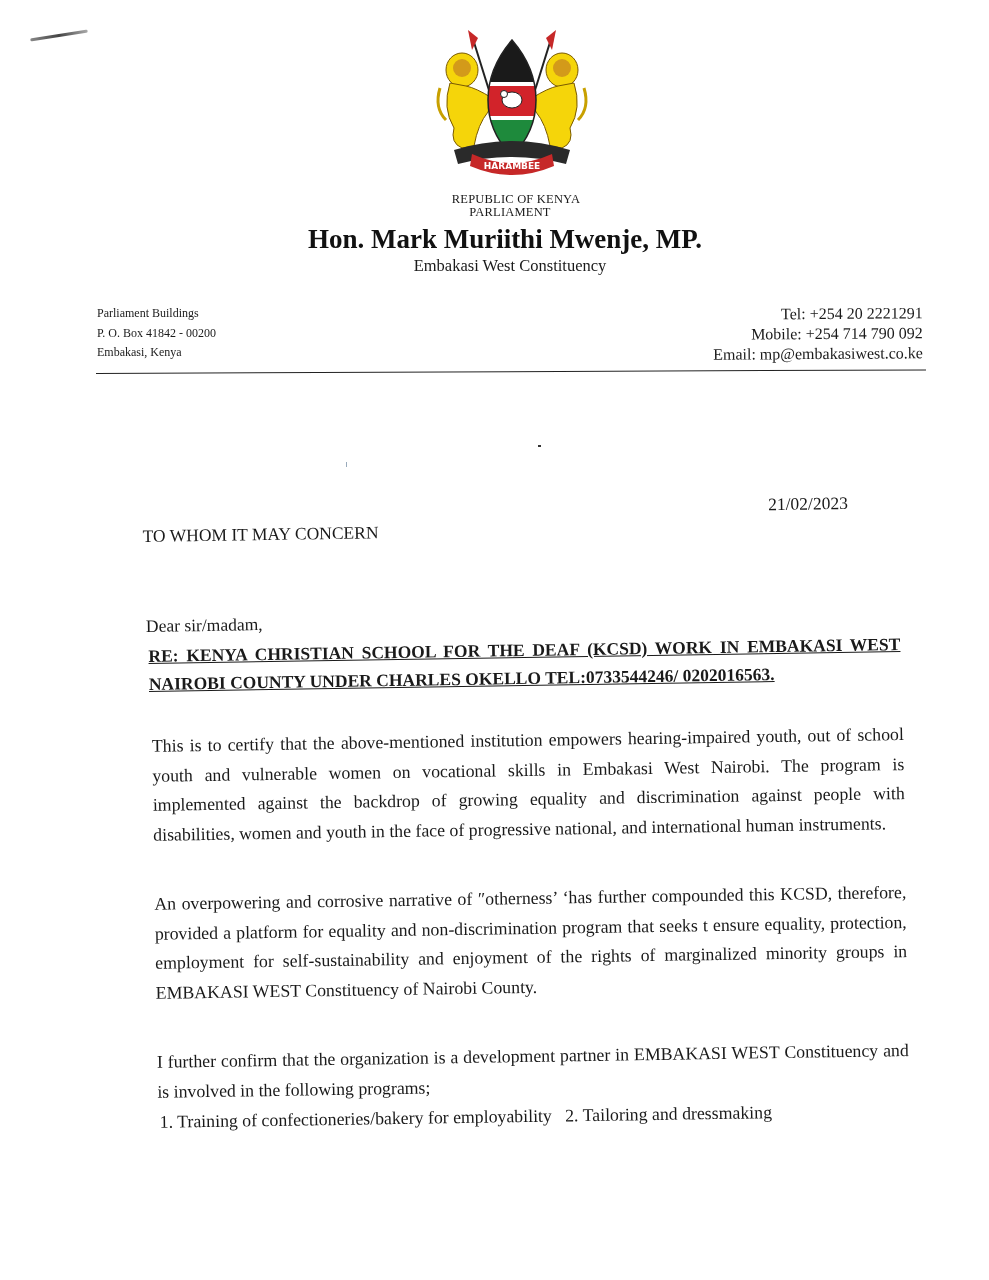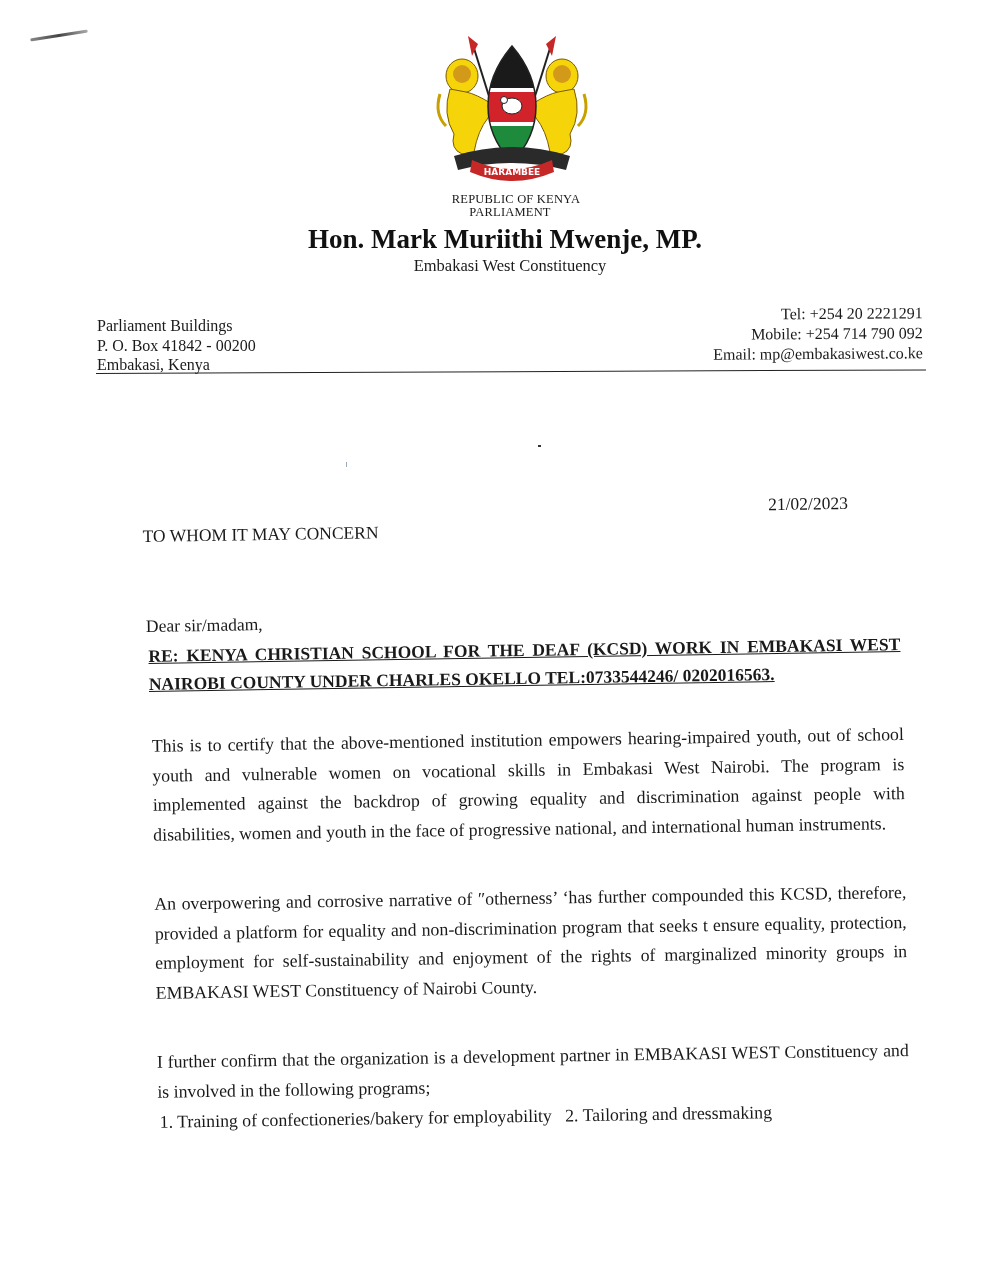--- a/index.html
+++ b/index.html
@@ -7,27 +7,27 @@
       width: 989px; height: 1280px; background: #ffffff;
       position: relative; overflow: hidden;
       font-family: "Liberation Serif", "DejaVu Serif", serif;
       color: #1a1a1a;
     }
     .scan-mark {
       position: absolute; left: 30px; top: 34px; width: 58px; height: 3px;
       background: linear-gradient(90deg,#888,#444,#aaa);
       transform: rotate(-9deg); border-radius: 2px;
     }
-    .crest { position: absolute; left: 432px; top: 34px; width: 160px; height: 148px; text-align: center; }
+    .crest { position: absolute; left: 432px; top: 28px; width: 160px; height: 148px; text-align: center; }
     .rep { position: absolute; left: 0; width: 1000px; text-align: center; font-size: 12.5px; letter-spacing: 0.2px; }
     .rep1 { top: 192px; left: 16px; }
     .rep2 { top: 205px; left: 10px; }
     .mp-name { position: absolute; top: 224px; left: 0; width: 1010px; text-align: center; font-size: 27px; font-weight: bold; color: #111; }
     .constit { position: absolute; top: 256px; left: 0; width: 1020px; text-align: center; font-size: 16.5px; }
-    .addr { position: absolute; left: 97px; top: 316px; font-size: 16px; line-height: 19.5px; }
+    .addr { position: absolute; left: 97px; top: 304px; font-size: 12px; line-height: 19.5px; }
     .contact { position: absolute; right: 66px; top: 304px; font-size: 16px; line-height: 20px; text-align: right; transform: rotate(-0.4deg); }
     .rule { position: absolute; left: 96px; top: 373px; width: 830px; height: 1.4px; background: #222; transform: rotate(-0.25deg); transform-origin: left center; }
     .speck1 { position: absolute; left: 538px; top: 445px; width: 3px; height: 2px; background: #333; }
     .speck2 { position: absolute; left: 346px; top: 462px; width: 1px; height: 5px; background: #9ab; }
     .body-text { position: absolute; left: 140px; top: 500px; width: 770px; transform: rotate(-0.9deg); transform-origin: left top; }
     .date { position: absolute; left: 628px; top: 4px; font-size: 17.5px; }
     .to-whom { position: absolute; left: 2px; top: 26px; font-size: 17.5px; }
     .dear { position: absolute; left: 4px; top: 116px; font-size: 17.5px; }
     .re {
       position: absolute; left: 6px; top: 142px; width: 752px;

